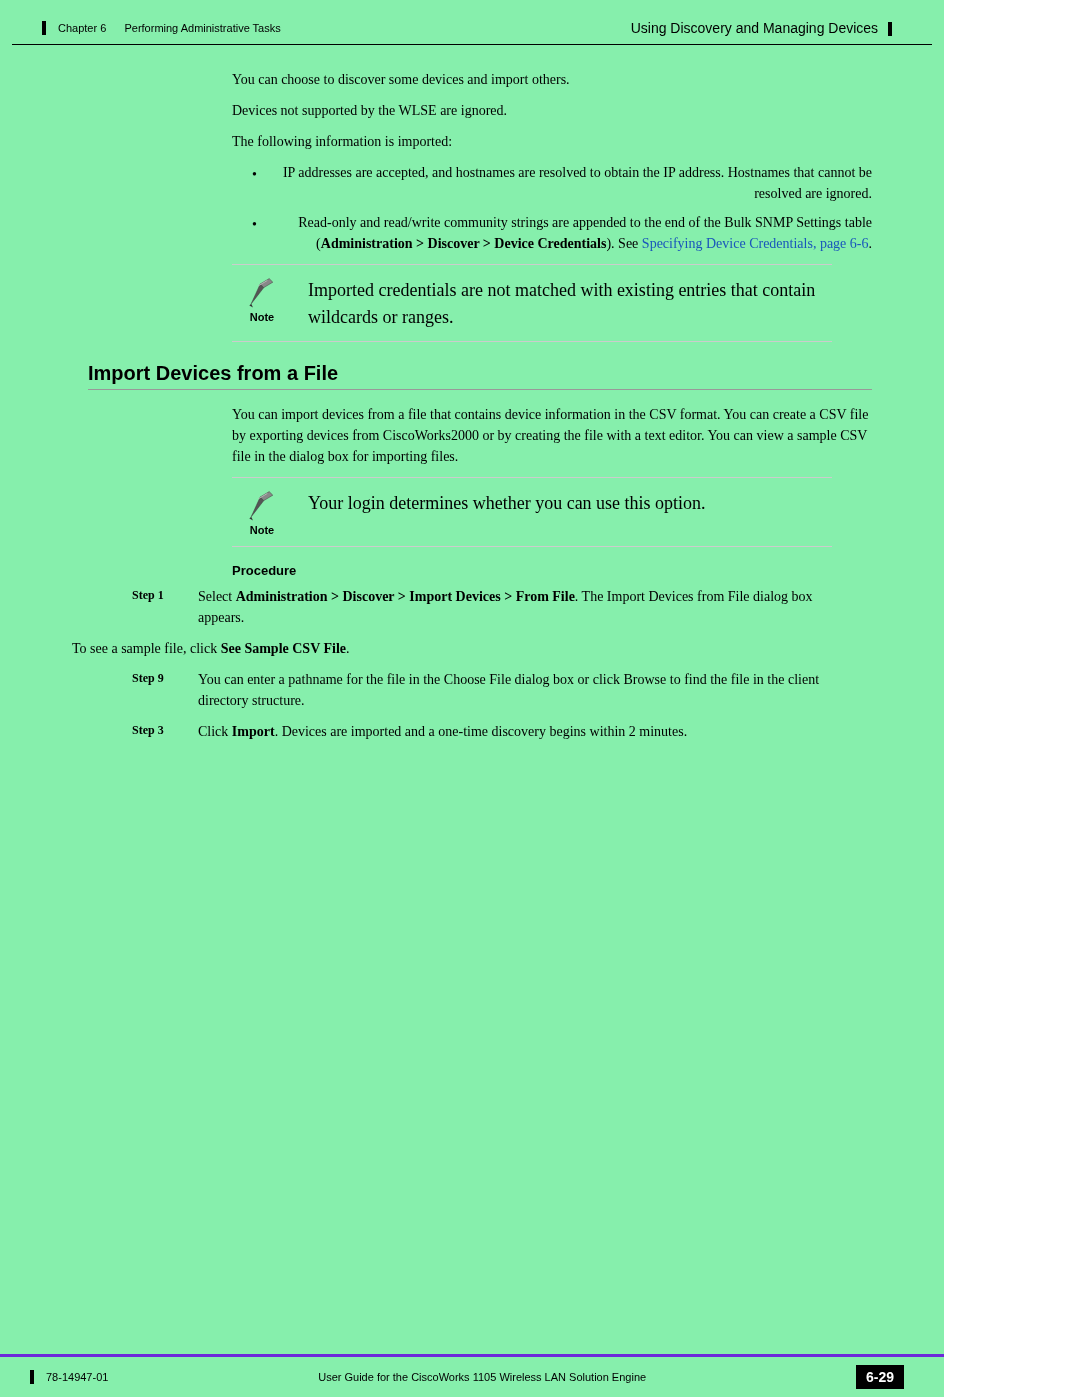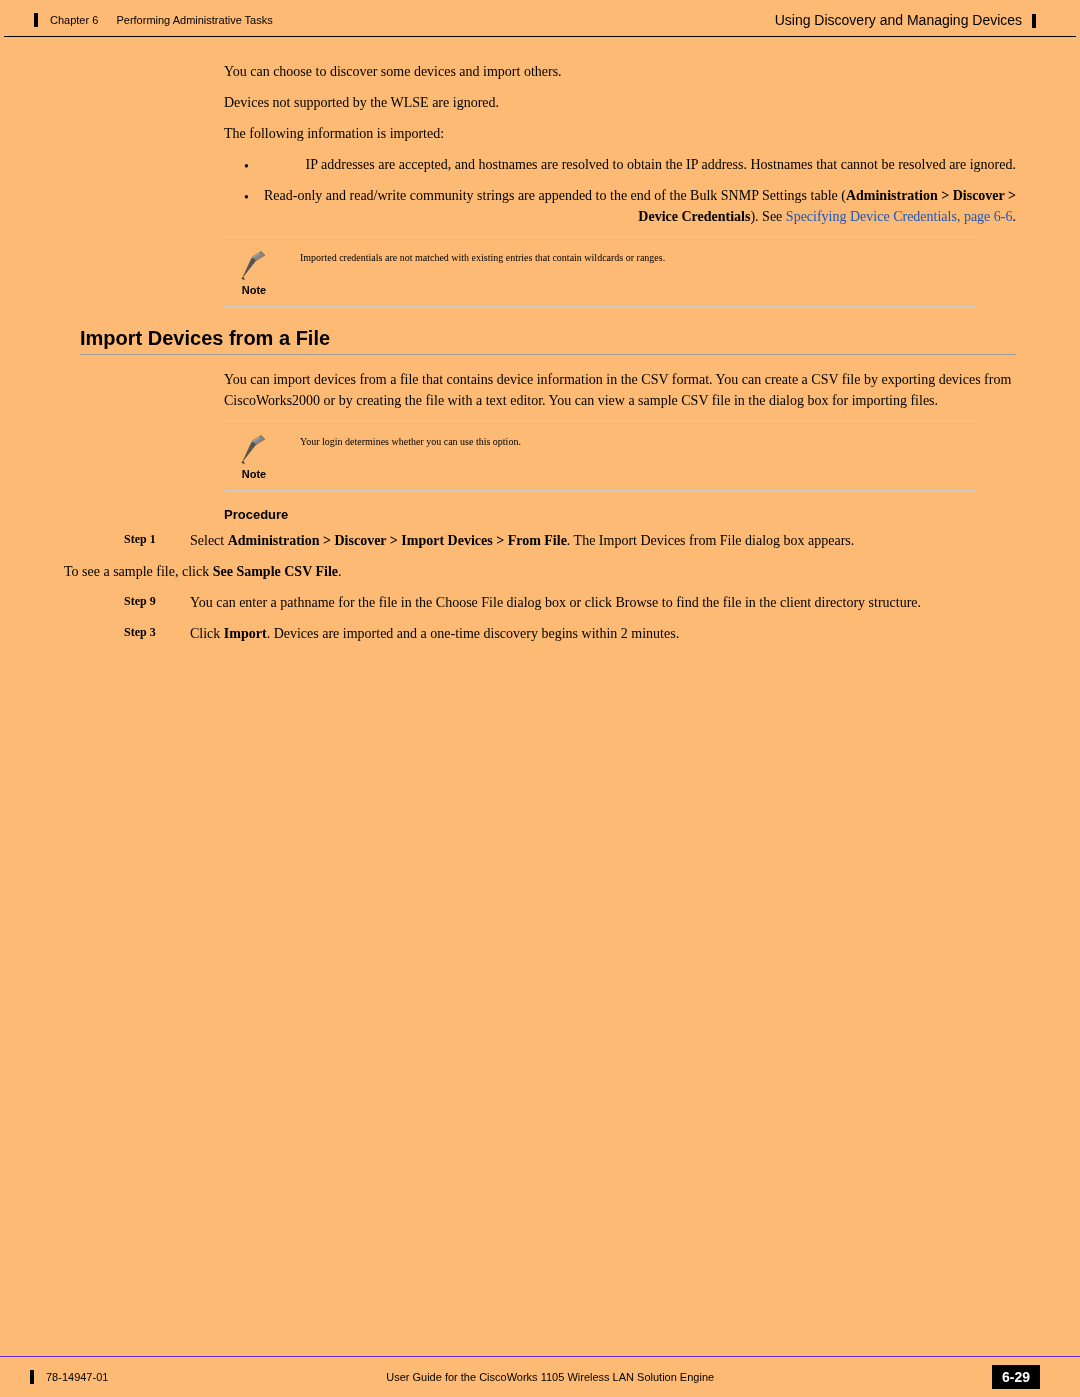--- a/index.html
+++ b/index.html
@@ -8,25 +8,25 @@
       font-family: Times New Roman, Times, serif;
       font-size: 14px;
       background: #ffffff;
       color: #000000;
       width: 1080px;
       min-height: 1397px;
       position: relative;
     }
 
     .page {
-      width: 1080px;
+      width: 944px;
       min-height: 1397px;
-      background: #fdba74;
+      background: #86efac;
       position: relative;
-      padding: 4px;
+      padding: 12px;
     }
 
     
     .header {
       display: flex;
       justify-content: space-between;
       align-items: center;
       padding: 8px 40px 8px 30px;
       border-bottom: 1px solid #000;
       margin-bottom: 4px;
@@ -125,21 +125,21 @@
     }
 
     .note-label {
       font-family: Arial, Helvetica, sans-serif;
       font-weight: bold;
       font-size: 11px;
     }
 
     .note-content {
       flex: 1;
-      font-size: 10px;
+      font-size: 18px;
       line-height: 1.5;
       padding-top: 2px;
     }
 
     
     .section-heading {
       font-family: Arial, Helvetica, sans-serif;
       font-size: 20px;
       font-weight: bold;
       margin-bottom: 14px;
@@ -189,21 +189,21 @@
       line-height: 1.5;
       margin-bottom: 10px;
     }
 
     
     .footer {
       position: absolute;
       bottom: 0;
       left: 0;
       right: 0;
-      border-top: 1px solid #6d28d9;
+      border-top: 3px solid #6d28d9;
       display: flex;
       justify-content: space-between;
       align-items: center;
       padding: 8px 40px 8px 30px;
       text-align: center;
     }
 
     .footer-left {
       display: flex;
       align-items: center;

